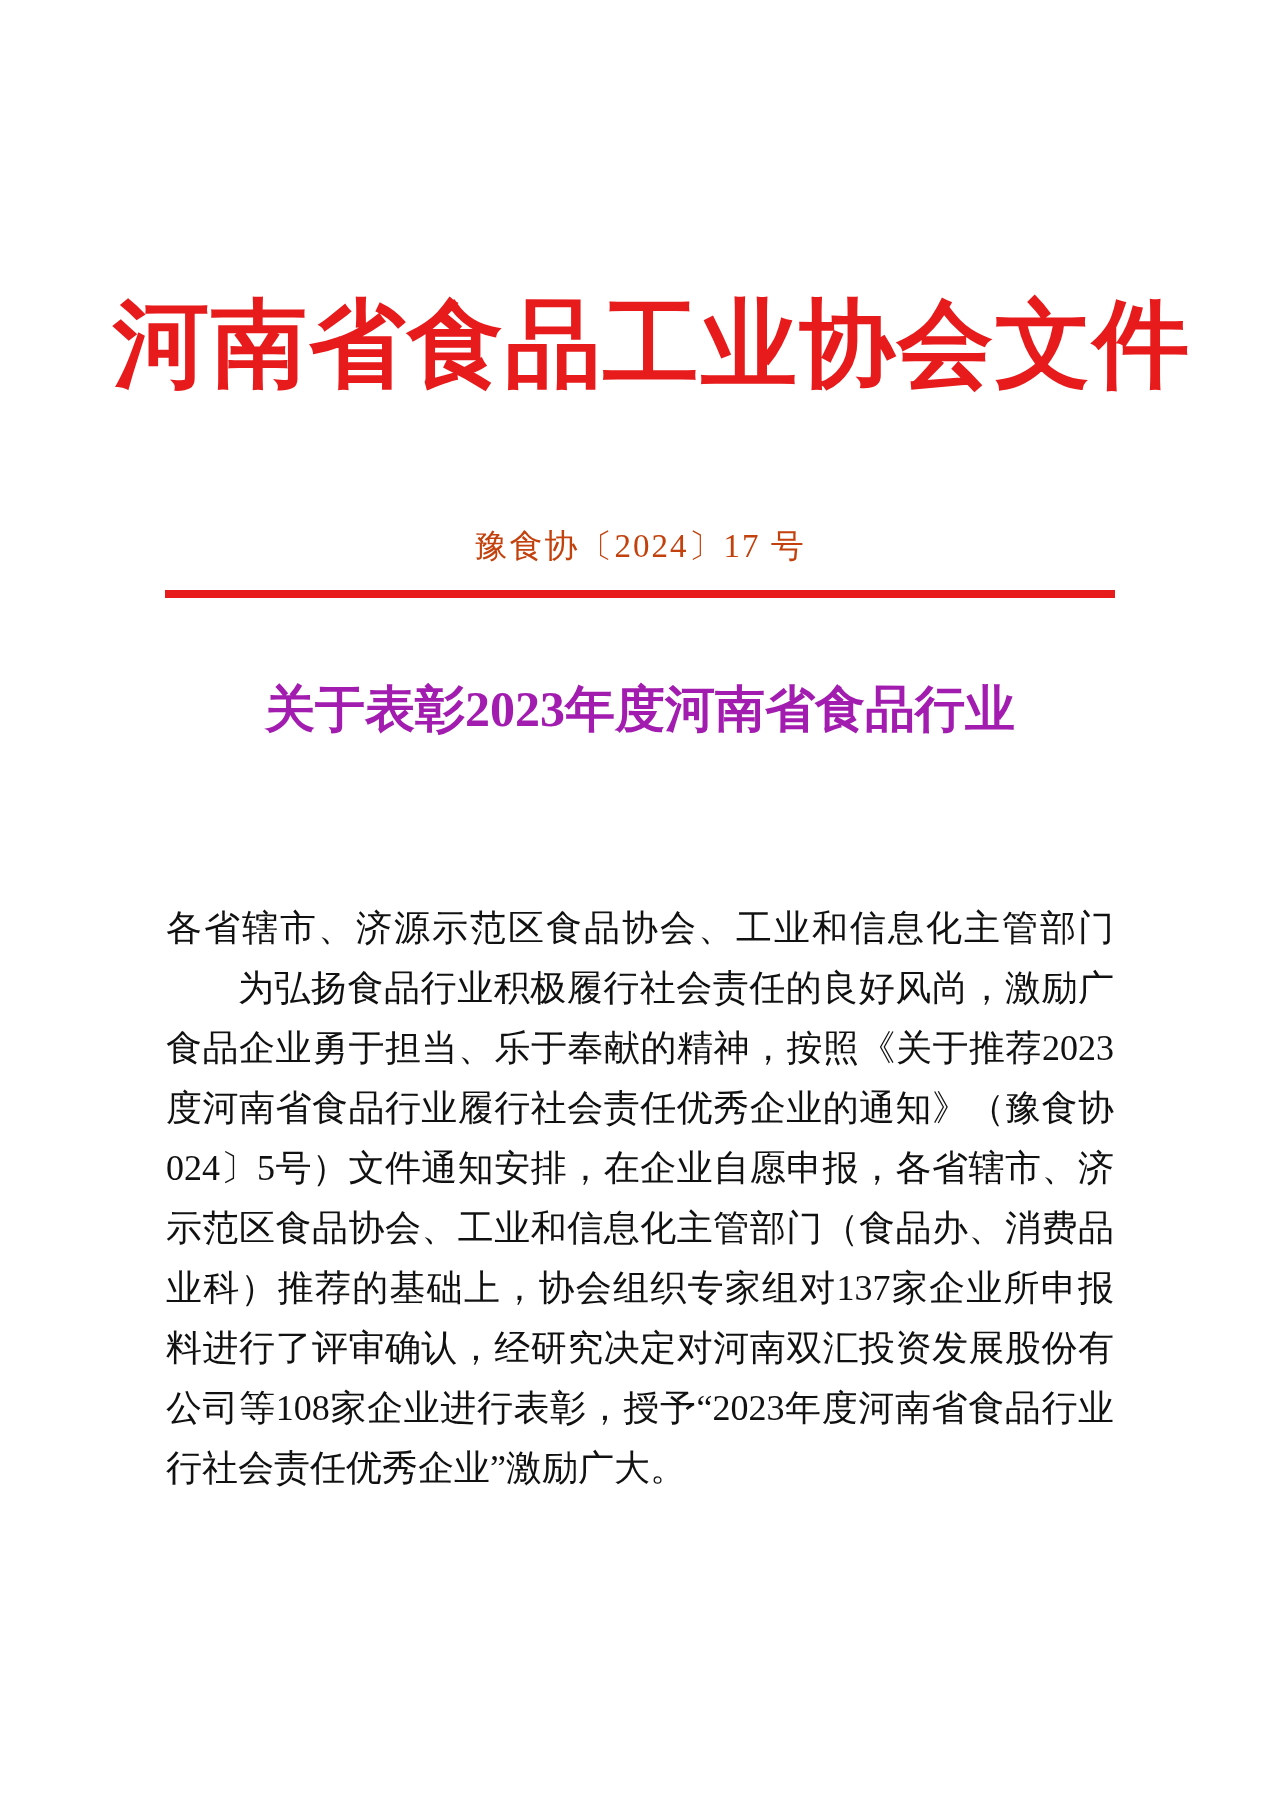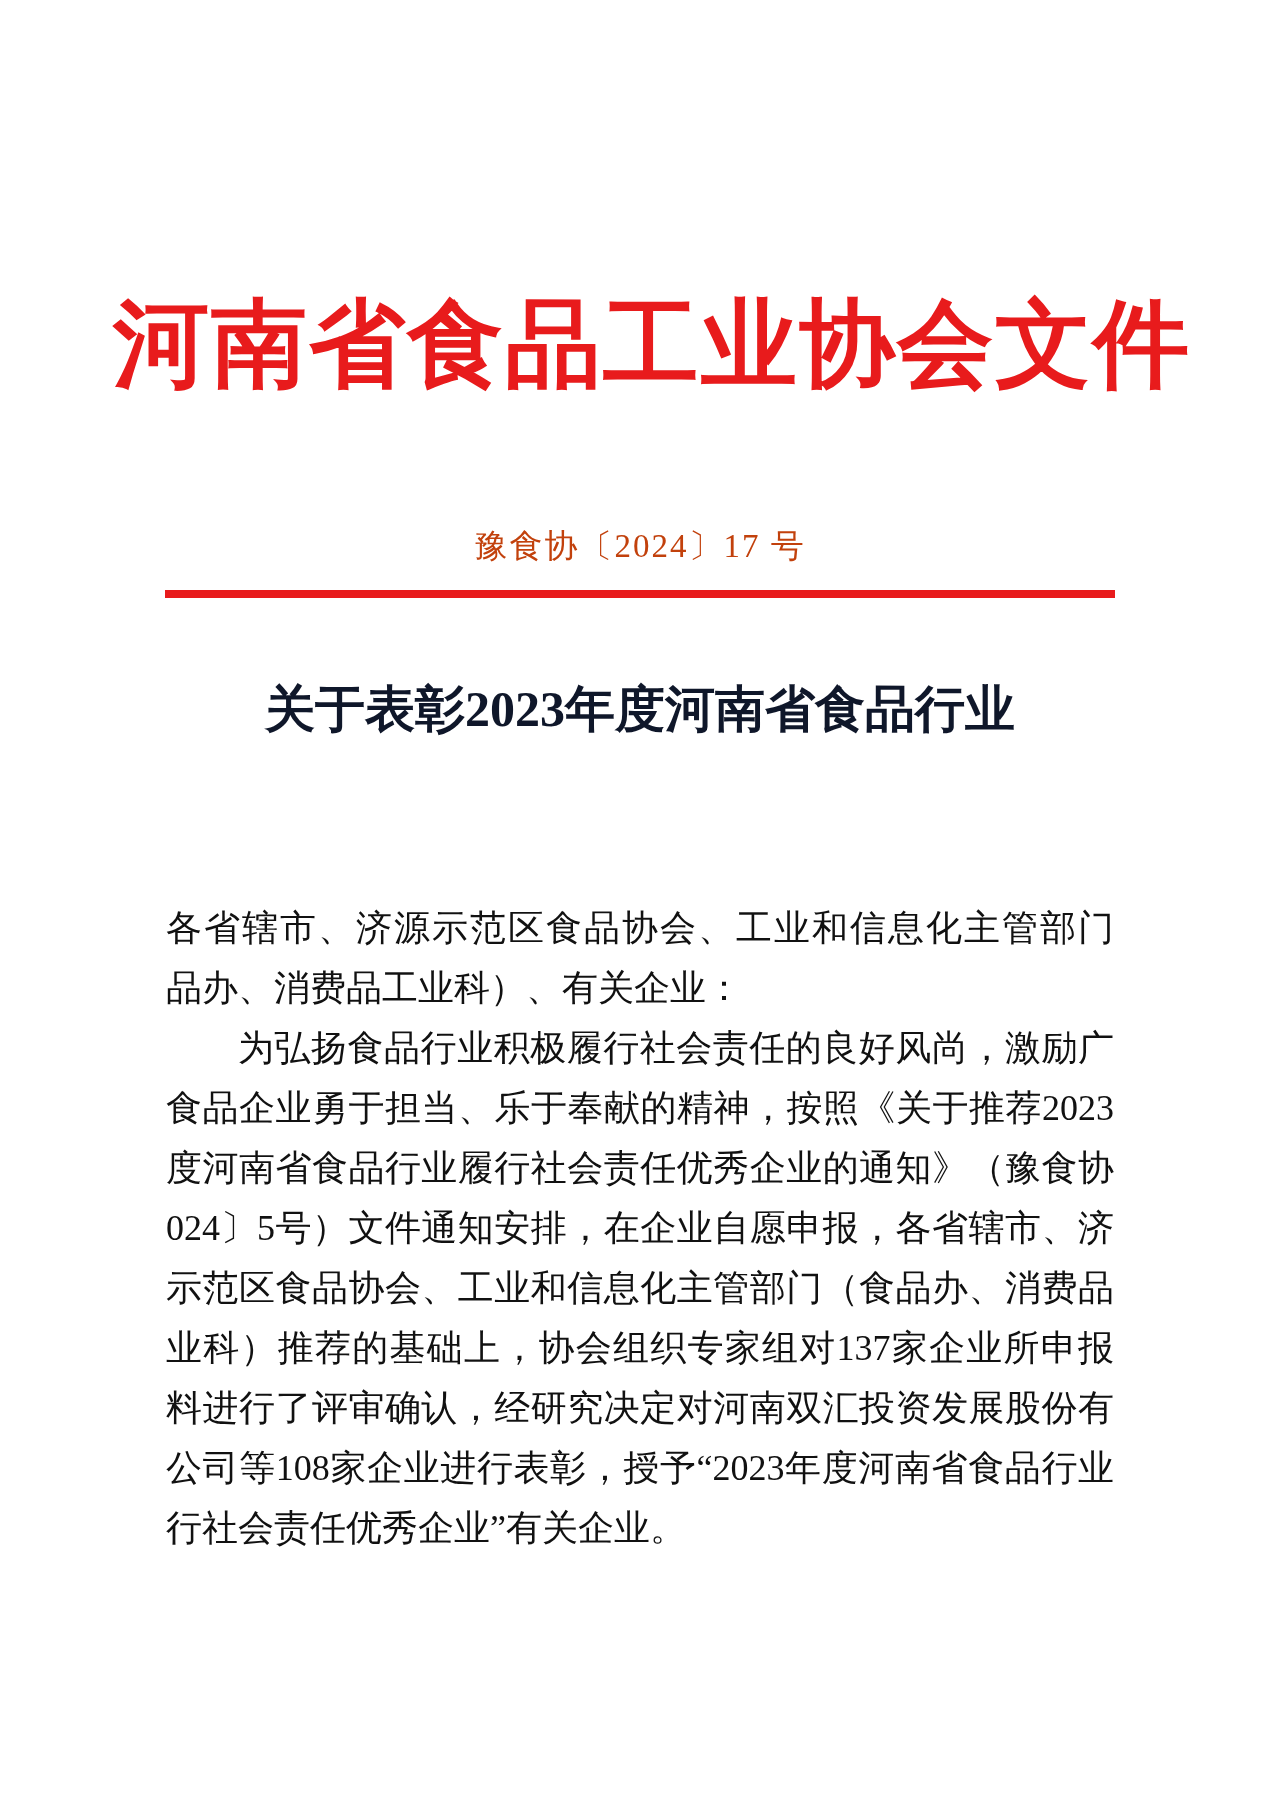--- a/index.html
+++ b/index.html
@@ -51,21 +51,21 @@
   }
   .heading {
     position: absolute;
     top: 668px;
     left: 0;
     width: 100%;
     text-align: center;
     font-size: 50px;
     line-height: 82px;
     font-weight: bold;
-    color: #0f172a;
+    color: #a21caf;
   }
   .body-text {
     position: absolute;
     top: 898px;
     left: 166px;
     width: 948px;
     font-size: 36px;
     line-height: 60px;
     color: #111111;
   }
@@ -93,25 +93,24 @@
   <div class="doc-number">豫食协〔2024〕17 号</div>
 
   <div class="red-divider"></div>
 
   <div class="heading">
     <div>关于表彰2023年度河南省食品行业</div>
   </div>
 
   <div class="body-text">
     <div class="line">各省辖市、济源示范区食品协会、工业和信息化主管部门（食</div>
-    <div class="line short">品办、消费品工业科）、有关企业：</div>
     <div class="line indent">为弘扬食品行业积极履行社会责任的良好风尚，激励广大</div>
     <div class="line">食品企业勇于担当、乐于奉献的精神，按照《关于推荐2023年</div>
     <div class="line">度河南省食品行业履行社会责任优秀企业的通知》（豫食协〔2</div>
     <div class="line">024〕5号）文件通知安排，在企业自愿申报，各省辖市、济源</div>
     <div class="line">示范区食品协会、工业和信息化主管部门（食品办、消费品工</div>
     <div class="line">业科）推荐的基础上，协会组织专家组对137家企业所申报的资</div>
     <div class="line">料进行了评审确认，经研究决定对河南双汇投资发展股份有限</div>
     <div class="line">公司等108家企业进行表彰，授予“2023年度河南省食品行业履</div>
-    <div class="line short">行社会责任优秀企业”有关企业。</div>
+    <div class="line short">行社会责任优秀企业”激励广大。</div>
   </div>
 
 </div>
 
 </body></html>

